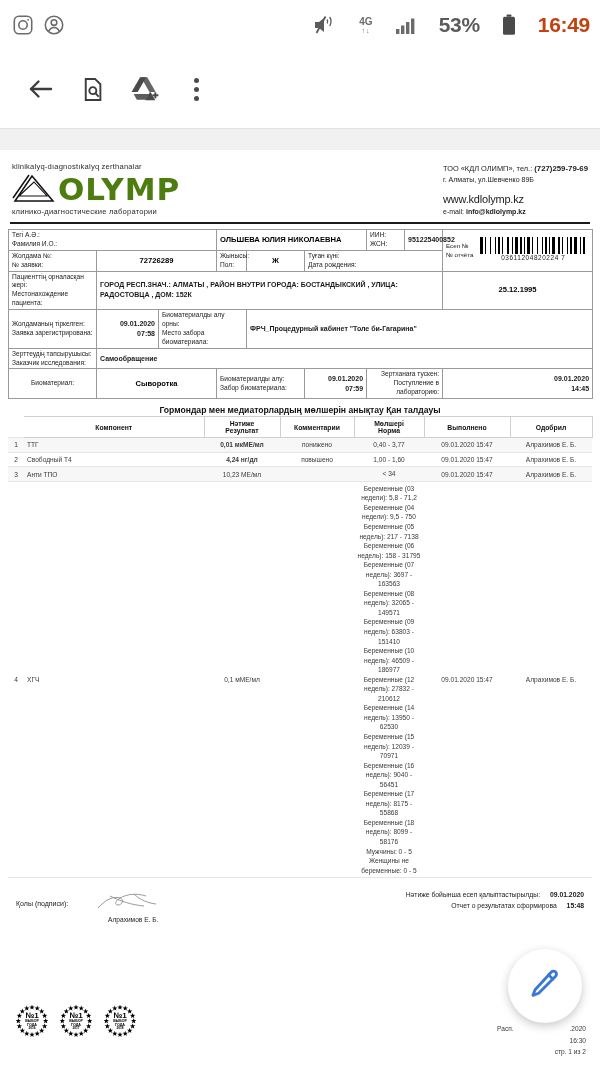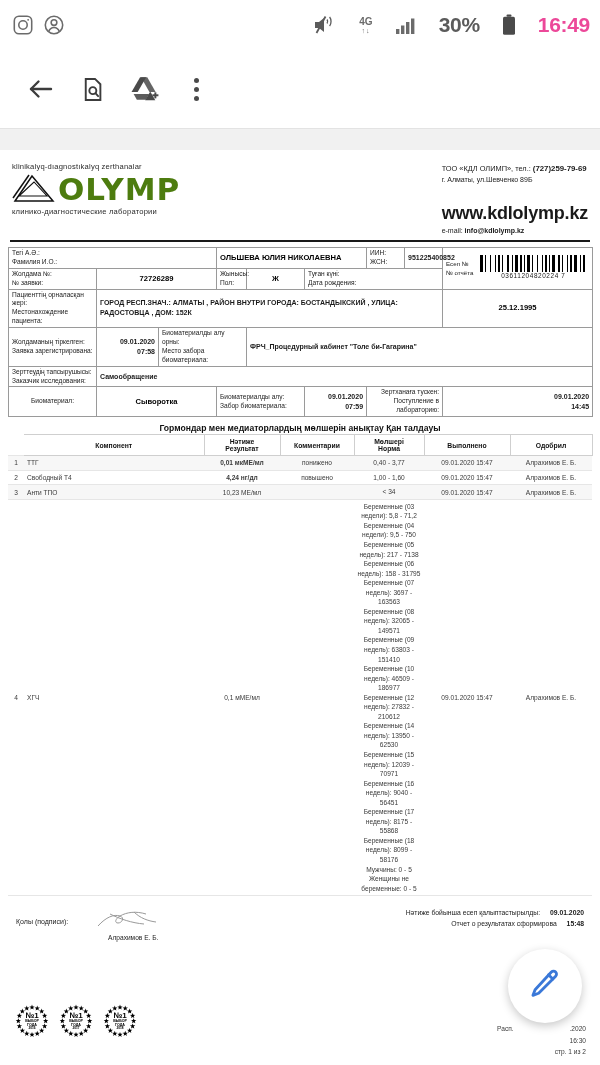--- a/index.html
+++ b/index.html
@@ -15,21 +15,21 @@
   .statusbar{
     height:50px; width:100%;
     display:flex; align-items:center; justify-content:space-between;
     padding:0 10px 0 12px;
     background:#ffffff;
   }
   .sb-left{ display:flex; align-items:center; gap:9px; }
   .sb-right{ display:flex; align-items:center; gap:22px; }
   .sb-icon{ display:inline-flex; align-items:center; }
   .sb-text{ font-size:21px; color:#5b5b5b; font-weight:600; letter-spacing:-.3px; }
-  .sb-time{ font-size:21px; color:#ec4899; font-weight:600; letter-spacing:-.3px; }
+  .sb-time{ font-size:21px; color:#c2410c; font-weight:600; letter-spacing:-.3px; }
   .sb-4g{ font-size:10px; color:#6b6b6b; font-weight:700; line-height:1; text-align:center;}
   .sb-4g small{ display:block; font-size:7px; letter-spacing:1px;}
 
   
   .appbar{
     height:78px; width:100%;
     display:flex; align-items:center;
     background:#ffffff;
     padding:0 16px 0 18px;
     gap:4px;
@@ -60,21 +60,21 @@
   .lh-kaz{ font-size:7.6px; color:#2a2a2a; letter-spacing:.2px; margin-bottom:1px;}
   .logo-row{ display:flex; align-items:center; }
   .logo-mark{ width:44px; height:34px; margin-right:2px; }
   .logo-word{ font-family:"DejaVu Sans", sans-serif; font-size:31px; font-weight:700; letter-spacing:1px; color:#4d7c0f;
               -webkit-text-stroke:0px; line-height:34px;}
   .lh-ru{ font-size:7.6px; color:#2a2a2a; letter-spacing:.2px; margin-top:1px;}
   .lh-right{ text-align:left; padding-top:2px;}
   .lh-right .l1{ font-size:7.4px; }
   .lh-right .l1 b{ font-size:7.8px; }
   .lh-right .l2{ font-size:7px; margin-top:3px;}
-  .lh-right .l3{ font-size:18px; font-weight:700; margin-top:20px; letter-spacing:-.2px;}
+  .lh-right .l3{ font-size:11px; font-weight:400; margin-top:10px; letter-spacing:-.2px;}
   .lh-right .l4{ font-size:7px; margin-top:3px;}
   .rule{ height:2px; background:#1a1a1a; margin:6px 2px 5px 2px;}
 
   
   table.pt{ width:100%; border-collapse:collapse; table-layout:fixed; }
   table.pt td{ border:1px solid #9a9a9a; padding:1px 3px; vertical-align:middle; font-size:6.6px; line-height:1.35;}
   .lbl{ color:#222; }
   .val{ font-weight:700; font-size:7.6px; color:#000;}
   .val-sm{ font-weight:700; font-size:7px;}
   .nb{ border:none !important;}
@@ -164,21 +164,21 @@
       4G<small>↑↓</small>
     </span>
     <span class="sb-icon">
       <svg width="22" height="20" viewBox="0 0 22 20" fill="#6b6b6b">
         <rect x="1" y="14" width="3.4" height="5"></rect>
         <rect x="6" y="10.5" width="3.4" height="8.5"></rect>
         <rect x="11" y="7" width="3.4" height="12"></rect>
         <rect x="16" y="3.5" width="3.4" height="15.5"></rect>
       </svg>
     </span>
-    <span class="sb-text">30%</span>
+    <span class="sb-text">53%</span>
     <span class="sb-icon">
       <svg width="14" height="22" viewBox="0 0 14 22" fill="#4a4a4a">
         <rect x="4.5" y="0.6" width="5" height="2.2" rx="1"></rect>
         <rect x="1" y="2.8" width="12" height="18" rx="1.6"></rect>
       </svg>
     </span>
     <span class="sb-time">16:49</span>
   </div>
 </div>
 

